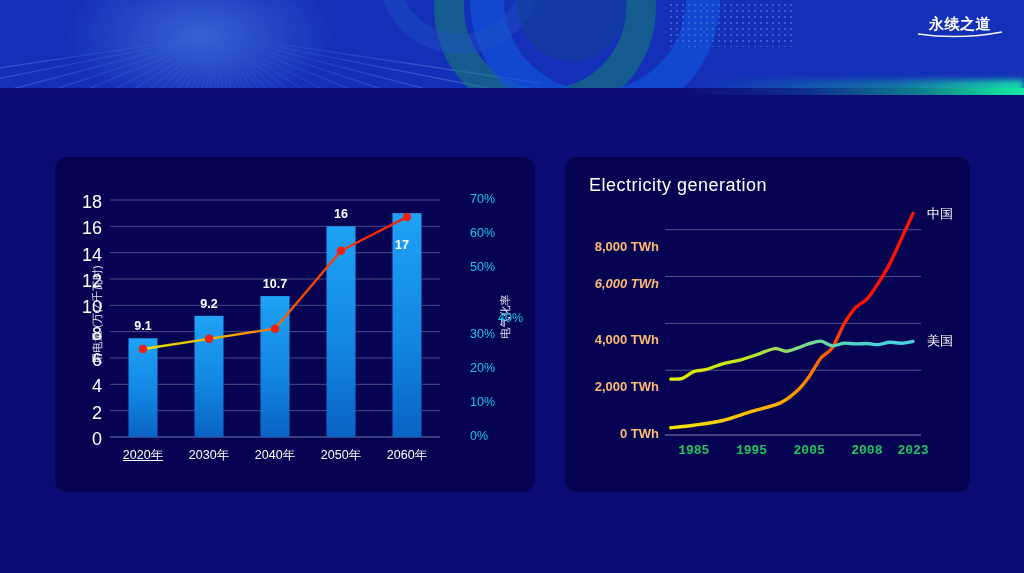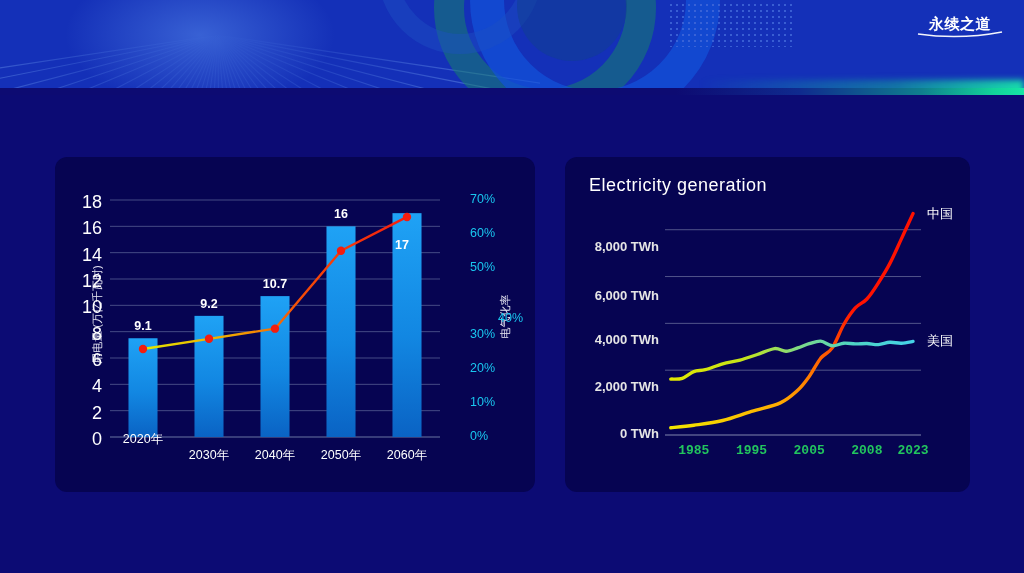--- a/index.html
+++ b/index.html
@@ -44,21 +44,21 @@
   .chart-svg{position:absolute;left:0;top:0;}
 
   .axis-label-v{position:absolute;color:#e9e9f4;font-size:11px;
                 transform:rotate(-90deg);transform-origin:50% 50%;
                 white-space:nowrap;}
 
   .tick{position:absolute;white-space:nowrap;}
   .tick-left{color:#ffffff;font-size:18px;text-align:right;}
   .tick-right{color:#19c7ef;font-size:12.5px;text-align:left;}
   .tick-x{color:#ffffff;font-size:12.5px;text-align:center;}
-  .tick-y2{color:#e5e5e5;font-size:13px;text-align:right;font-weight:bold;}
+  .tick-y2{color:#fdba74;font-size:13px;text-align:right;font-weight:bold;}
   .tick-x2{color:#22c55e;font-size:13px;text-align:center;font-weight:bold;font-family:Liberation Mono, monospace;}
 
   .bar-label{position:absolute;color:#ffffff;font-size:12.5px;font-weight:bold;
              text-align:center;white-space:nowrap;}
   .series-label{position:absolute;color:#ffffff;font-size:13px;white-space:nowrap;}
 </style>
 </head>
 <body>
 
 <div class="slide">
@@ -197,21 +197,21 @@
         <div class="tick tick-left" style="left:3px;top:61.33333333333334px;width:44px;">16</div>
         <div class="tick tick-left" style="left:3px;top:35px;width:44px;">18</div>
         <div class="tick tick-right" style="left:415px;top:272px;width:46px;">0%</div>
         <div class="tick tick-right" style="left:415px;top:238.14285714285714px;width:46px;">10%</div>
         <div class="tick tick-right" style="left:415px;top:204.28571428571428px;width:46px;">20%</div>
         <div class="tick tick-right" style="left:415px;top:170.42857142857144px;width:46px;">30%</div>
         <div class="tick tick-right" style="left:415px;top:154px;width:46px;margin-left:28px;">40%</div>
         <div class="tick tick-right" style="left:415px;top:102.71428571428572px;width:46px;">50%</div>
         <div class="tick tick-right" style="left:415px;top:68.85714285714286px;width:46px;">60%</div>
         <div class="tick tick-right" style="left:415px;top:35px;width:46px;">70%</div>
-        <div class="tick tick-x" style="left:52px;top:274px;width:72px;">2020年</div>
+        <div class="tick tick-x" style="left:52px;top:290px;width:72px;text-decoration:underline;">2020年</div>
         <div class="tick tick-x" style="left:118px;top:290px;width:72px;">2030年</div>
         <div class="tick tick-x" style="left:184px;top:290px;width:72px;">2040年</div>
         <div class="tick tick-x" style="left:250px;top:290px;width:72px;">2050年</div>
         <div class="tick tick-x" style="left:316px;top:290px;width:72px;">2060年</div>
       </div>
     <div id="labels-bar">
         <div class="bar-label" style="left:58px;top:162.25px;width:60px;">9.1</div>
         <div class="bar-label" style="left:124px;top:139.86666666666667px;width:60px;">9.2</div>
         <div class="bar-label" style="left:190px;top:120.11666666666667px;width:60px;">10.7</div>
         <div class="bar-label" style="left:256px;top:50.33333333333334px;width:60px;">16</div>
@@ -249,21 +249,21 @@
       <g id="g-lines">
           <path d="M105.8,270.7 C109.6,270.3 120.2,269.4 128.8,268.2 C137.5,267.0 148.1,265.8 157.7,263.5 C167.3,261.2 176.9,257.3 186.5,254.4 C196.1,251.4 207.7,249.4 215.3,245.9 C223.0,242.4 227.8,237.7 232.7,233.3 C237.5,228.9 240.3,224.8 244.2,219.5 C248.0,214.1 251.9,206.0 255.7,201.2 C259.6,196.5 263.4,196.5 267.3,190.9 C271.1,185.3 274.9,174.2 278.8,167.5 C282.6,160.8 286.5,155.1 290.3,150.9 C294.2,146.6 298.0,146.2 301.9,142.0 C305.7,137.8 309.6,131.8 313.4,125.8 C317.2,119.9 321.1,113.8 324.9,106.4 C328.8,99.0 332.6,89.9 336.5,81.6 C340.3,73.3 346.1,60.7 348.0,56.6" fill="none" stroke="url(#cnGrad)" stroke-width="3.4" stroke-linecap="round" stroke-linejoin="round"></path>
           <path d="M105.8,222.1 C107.7,221.9 113.5,222.6 117.3,221.3 C121.1,220.1 125.0,216.0 128.8,214.6 C132.7,213.1 135.6,214.0 140.4,212.7 C145.2,211.4 151.9,208.4 157.7,206.8 C163.4,205.2 169.2,204.7 175.0,203.1 C180.7,201.5 186.5,199.4 192.3,197.5 C198.0,195.6 204.8,192.2 209.6,191.6 C214.4,191.1 217.3,194.3 221.1,194.2 C225.0,194.1 228.8,192.2 232.7,190.9 C236.5,189.7 240.3,187.8 244.2,186.7 C248.0,185.6 251.9,183.8 255.7,184.1 C259.6,184.5 263.4,188.5 267.3,188.8 C271.1,189.2 274.9,186.5 278.8,186.2 C282.6,185.9 286.5,186.9 290.3,186.9 C294.2,187.0 298.0,186.4 301.9,186.5 C305.7,186.6 309.6,187.8 313.4,187.6 C317.2,187.4 321.1,185.5 324.9,185.3 C328.8,185.1 332.6,186.4 336.5,186.2 C340.3,186.1 346.1,184.7 348.0,184.4" fill="none" stroke="url(#usGrad)" stroke-width="3.4" stroke-linecap="round" stroke-linejoin="round"></path>
         </g>
     </svg>
 
     <div id="ticks-line">
         <div class="tick tick-y2" style="left:4px;top:269px;width:90px;">0 TWh</div>
         <div class="tick tick-y2" style="left:4px;top:222.1818181818182px;width:90px;">2,000 TWh</div>
         <div class="tick tick-y2" style="left:4px;top:175.36363636363637px;width:90px;">4,000 TWh</div>
-        <div class="tick tick-y2" style="left:4px;top:131px;width:90px;">6,000 TWh</div>
+        <div class="tick tick-y2" style="left:4px;top:119px;width:90px;font-style:italic;">6,000 TWh</div>
         <div class="tick tick-y2" style="left:4px;top:81.72727272727272px;width:90px;">8,000 TWh</div>
         <div class="tick tick-x2" style="left:98.83720930232559px;top:286px;width:60px;">1985</div>
         <div class="tick tick-x2" style="left:156.51162790697674px;top:286px;width:60px;">1995</div>
         <div class="tick tick-x2" style="left:214.18604651162792px;top:286px;width:60px;">2005</div>
         <div class="tick tick-x2" style="left:271.8604651162791px;top:286px;width:60px;">2008</div>
         <div class="tick tick-x2" style="left:318px;top:286px;width:60px;">2023</div>
       </div>
     <div id="legend-line">
         <div class="series-label" style="left:362px;top:47.55000000000001px;color:#ffffff;">中国</div>
         <div class="series-label" style="left:362px;top:175.36363636363637px;color:#ffffff;">美国</div>

